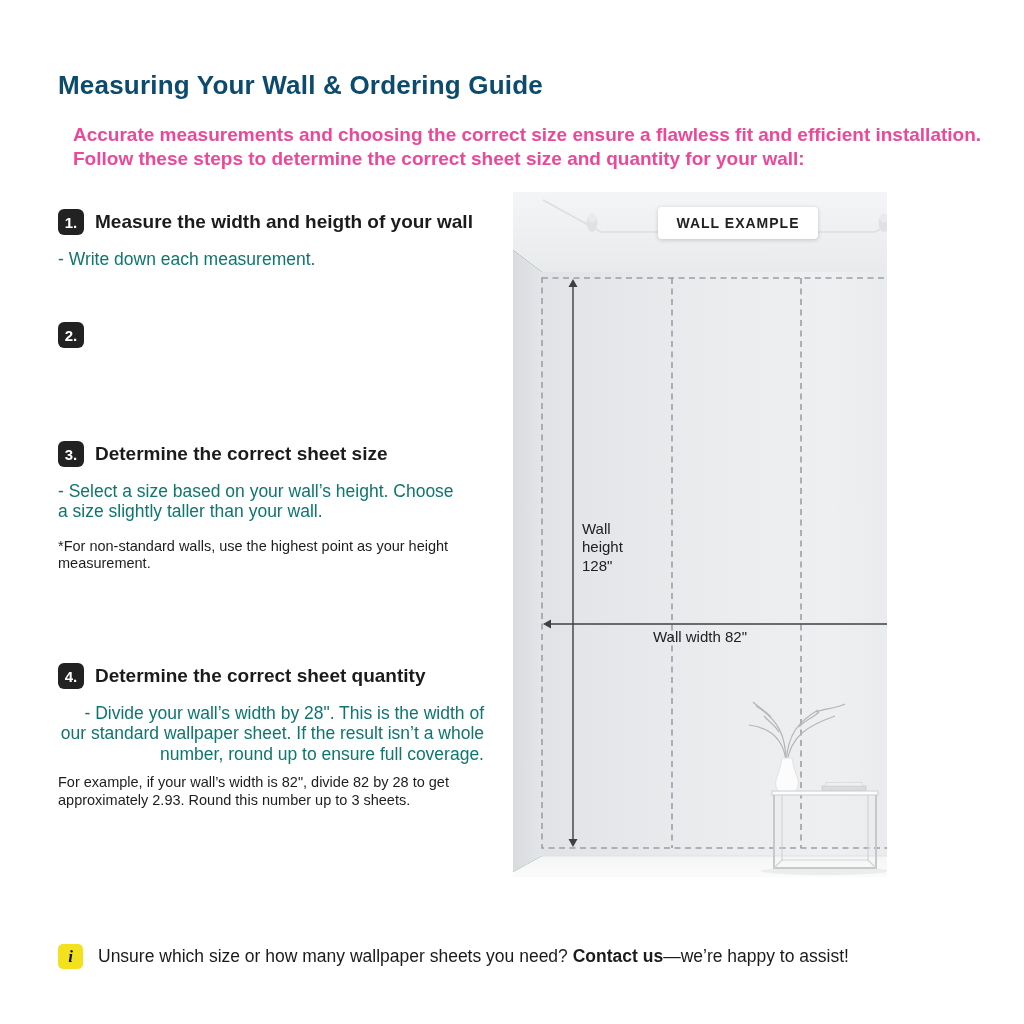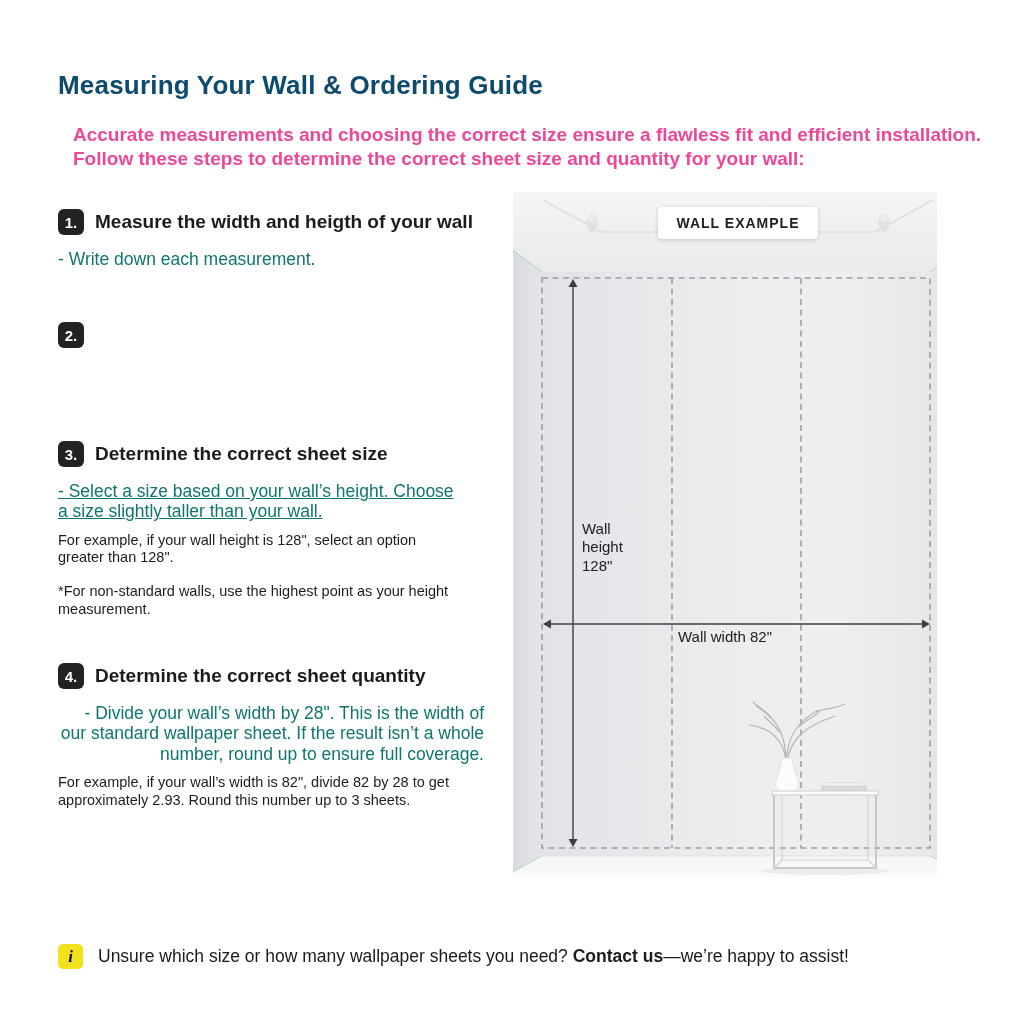--- a/index.html
+++ b/index.html
@@ -22,29 +22,29 @@
     flex:0 0 auto;width:26px;height:26px;background:#222222;color:#ffffff;
     border-radius:6px;display:flex;align-items:center;justify-content:center;
     font-size:15px;font-weight:700;
   }
   .step-body{margin-top:14px;font-size:17.5px;line-height:1.17;color:#0f766e;}
   .step-example{margin-top:10px;font-size:14.5px;line-height:1.21;color:#1d1d1f;}
   .step-note{margin-top:16px;font-size:14.5px;line-height:1.21;color:#1d1d1f;}
   #step1{top:209px;width:430px;}
   #step2{top:322px;width:430px;}
   #step3{top:441px;width:430px;}
-  #step3 .step-body{width:402px;text-decoration:underline;}
+  #step3 .step-body{width:402px;}
   #step3 .step-example,#step3 .step-note{width:408px;}
   #step4{top:663px;width:432px;}
   #step4 .step-body{width:426px;text-align:right;}
   #step4 .step-example{width:410px;}
 
   
   .wall-image{
-    position:absolute;left:513px;top:192px;width:424px;height:685px;
+    position:absolute;left:513px;top:192px;width:374px;height:685px;
     background:#15803d;overflow:hidden;
   }
   .wall-image svg{position:absolute;left:0;top:0;}
   .wall-badge{
     position:absolute;left:145px;top:15px;width:160px;height:32px;background:#ffffff;
     border-radius:4px;box-shadow:0 1px 4px rgba(0,0,0,.18);
     display:flex;align-items:center;justify-content:center;
     font-size:14px;font-weight:700;letter-spacing:1px;color:#202124;
   }
   .height-label{
@@ -88,21 +88,20 @@
     <span class="badge" style="background: rgb(34, 34, 34);">2.</span>
   </div>
 </div>
 
 <div class="step" id="step3">
   <div class="step-head">
     <span class="badge" style="background: rgb(34, 34, 34);">3.</span>
     <span>Determine the correct sheet size</span>
   </div>
   <div class="step-body">- Select a size based on your wall’s height. Choose a size slightly taller than your wall.</div>
-  <div class="step-example">For example, if your wall height is 128", select an option greater than 128".</div>
   <div class="step-note">*For non-standard walls, use the highest point as your height measurement.</div>
 </div>
 
 <div class="step" id="step4">
   <div class="step-head">
     <span class="badge" style="background: rgb(34, 34, 34);">4.</span>
     <span>Determine the correct sheet quantity</span>
   </div>
   <div class="step-body">- Divide your wall’s width by 28". This is the width of our standard wallpaper sheet. If the result isn’t a whole number, round up to ensure full coverage.</div>
   <div class="step-example">For example, if your wall’s width is 82", divide 82 by 28 to get approximately 2.93. Round this number up to 3 sheets.</div>

